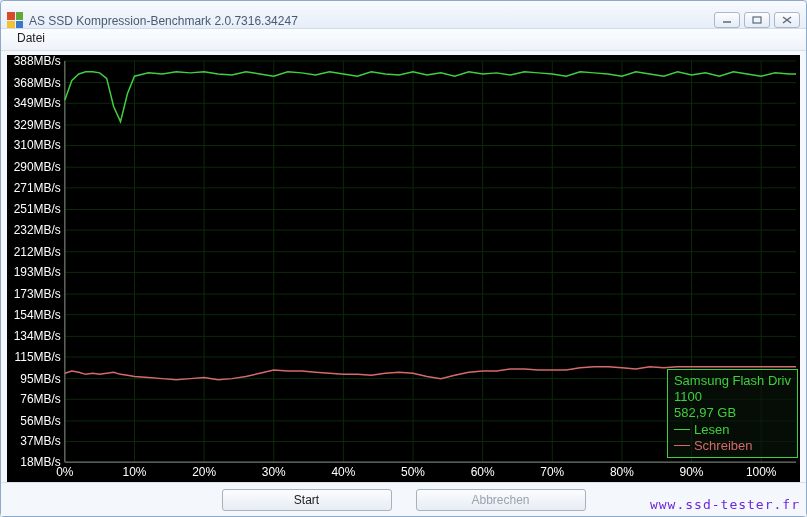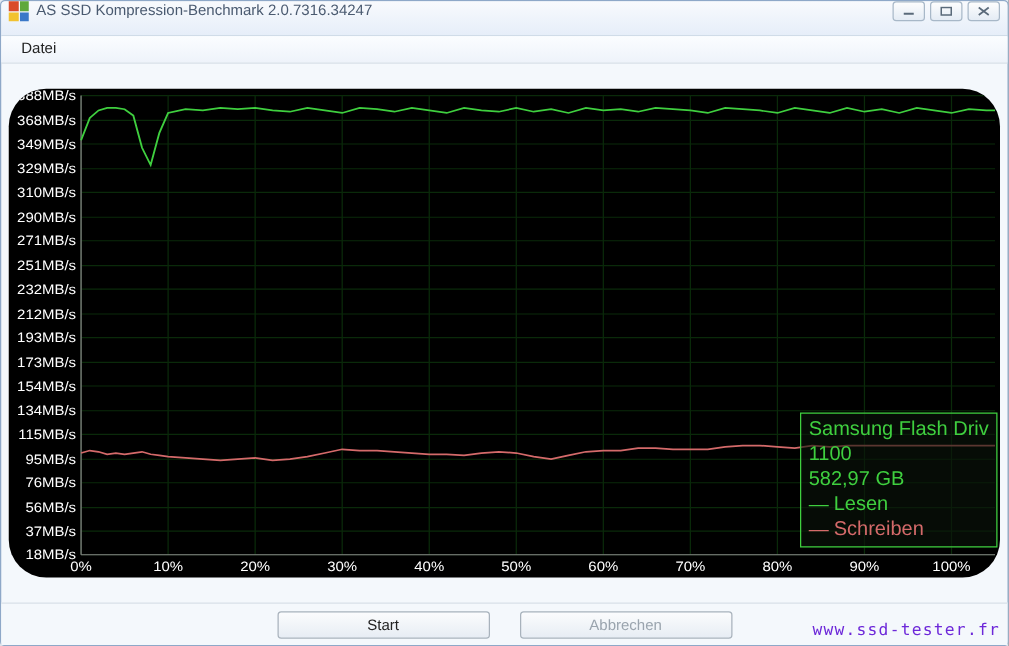--- a/index.html
+++ b/index.html
@@ -10,21 +10,21 @@
     border: 1px solid #8ea8c8;
     border-radius: 4px;
     box-shadow: 0 2px 8px rgba(0,0,0,0.15);
     display: flex; flex-direction: column;
     position: relative;
   }
   .titlebar {
     height: 28px;
     background: linear-gradient(#f8fafd, #e6eef9);
     border-bottom: 1px solid #d0dce8;
-    display: flex; align-items: flex-start;
+    display: flex; align-items: flex-end;
     padding: 0 6px;
     border-radius: 4px 4px 0 0;
   }
   .titlebar .app-icon {
     width: 16px; height: 16px; margin-right: 6px;
     display: grid; grid-template-columns: 1fr 1fr; grid-template-rows: 1fr 1fr; gap: 1px;
   }
   .titlebar .app-icon span:nth-child(1){background:#d94a2a;}
   .titlebar .app-icon span:nth-child(2){background:#5fa83b;}
   .titlebar .app-icon span:nth-child(3){background:#f2c230;}
@@ -41,37 +41,37 @@
     cursor: pointer;
   }
   .menubar {
     height: 22px;
     background: linear-gradient(#fbfdff,#eef3fa);
     border-bottom: 1px solid #d8e0e8;
     display: flex; align-items: flex-start; padding: 0 8px;
   }
   .menu-item { padding: 2px 8px; color: #222; cursor: pointer; }
   .chart-area {
-    flex: 1; background: #000; margin: 20px 6px 0 6px;
-    position: relative; overflow: hidden; border-radius: 30px;
+    flex: 1; background: #000; margin: 4px 6px 0 6px;
+    position: relative; overflow: hidden;
   }
   .chart-svg { width: 100%; height: 100%; display: block; }
   .grid-line { stroke: #0a2a0a; stroke-width: 1; }
   .axis-line { stroke: #888; stroke-width: 1; }
   .legend-box {
     position: absolute; right: 2px; bottom: 24px;
     border: 1px solid #3fcf3f; background: rgba(10,20,10,0.6);
-    padding: 3px 6px; font-size: 16px; line-height: 1.25;
+    padding: 3px 6px; font-size: 13px; line-height: 1.25;
     color: #3fcf3f;
   }
   .legend-row { display: flex; align-items: center; gap: 4px; }
   .legend-swatch { width: 16px; height: 0; border-top: 1px solid; }
   .button-row {
     height: 34px; display: flex; align-items: center; justify-content: center;
-    gap: 24px; background: #f4f8fc; border-top: 1px solid #d8e0e8; margin-top: 20px;
+    gap: 24px; background: #f4f8fc; border-top: 1px solid #d8e0e8;
   }
   .push-btn {
     width: 170px; height: 22px;
     border: 1px solid #a8b2bc; border-radius: 3px;
     background: linear-gradient(#fbfcfd,#e7edf4);
     color: #222; font-size: 12px; cursor: pointer;
     display: flex; align-items: center; justify-content: center;
   }
   .push-btn.disabled { color: #9aa4ae; cursor: default; }
   .watermark {

